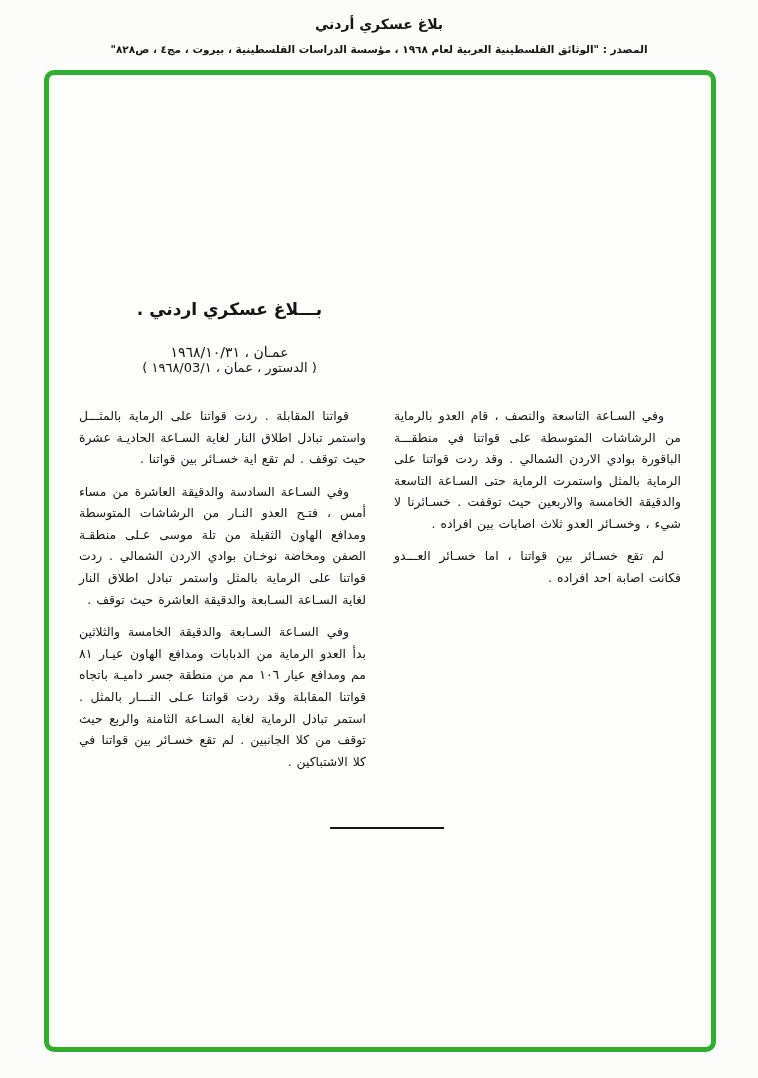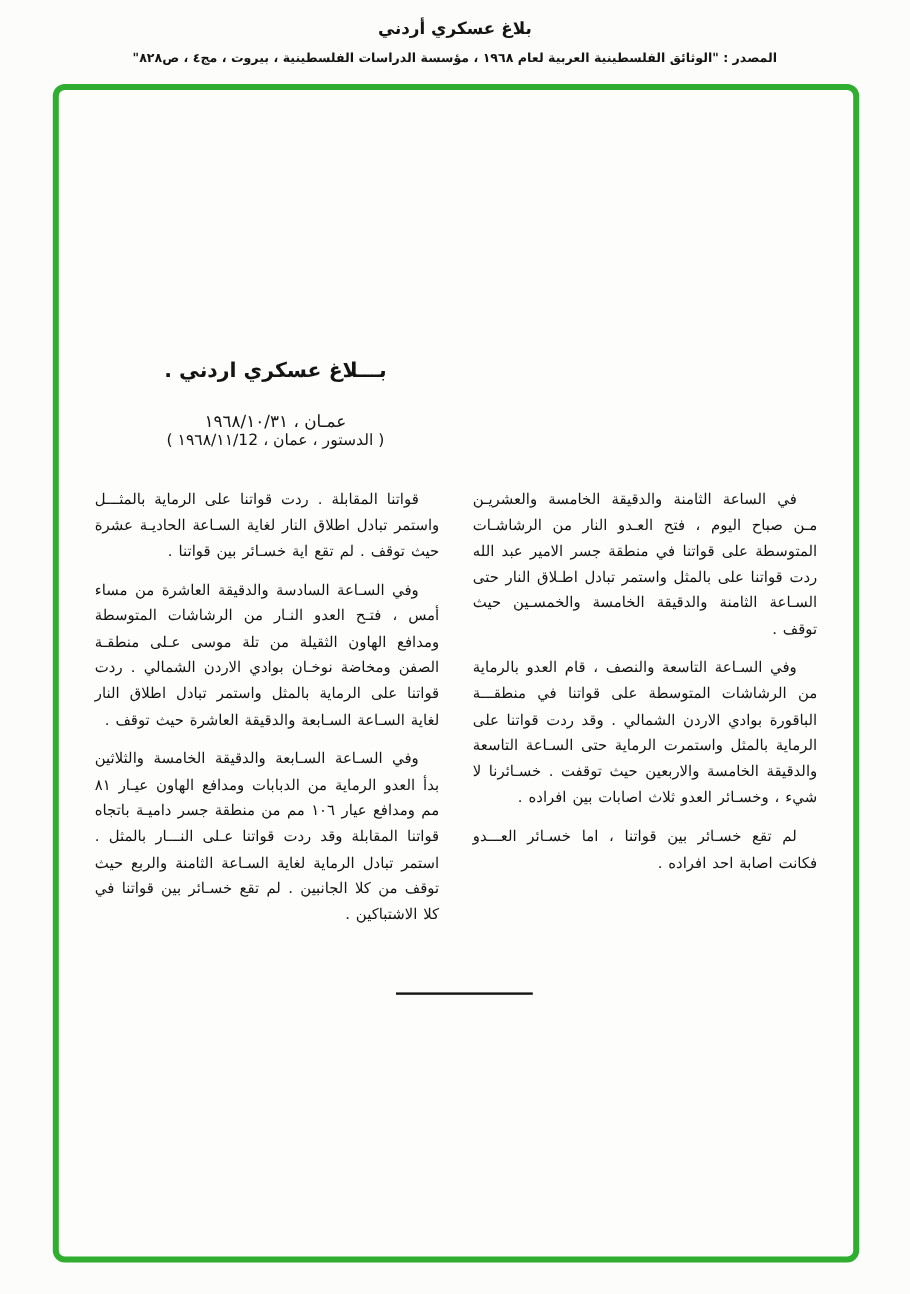--- a/index.html
+++ b/index.html
@@ -94,27 +94,26 @@
   </div>
 
   <div class="frame">
 
     <div class="head-row">
       <div class="head-col">
         <div class="doc-title">بـــلاغ عسكري اردني .</div>
         <div class="doc-date">عمـان ، ١٩٦٨/١٠/٣١</div>
       </div>
       <div class="head-col">
-        <div class="doc-cite">( الدستور ، عمان ، ١٩٦٨/١١/12 )</div>
+        <div class="doc-cite">( الدستور ، عمان ، ١٩٦٨/03/١ )</div>
       </div>
     </div>
 
     <div class="columns">
       <div class="col">
-        <p>في الساعة الثامنة والدقيقة الخامسة والعشريـن مـن صباح اليوم ، فتح العـدو النار من الرشاشـات المتوسطة على قواتنا في منطقة جسر الامير عبد الله ردت قواتنا على بالمثل واستمر تبادل اطـلاق النار حتى السـاعة الثامنة والدقيقة الخامسة والخمسـين حيث توقف .</p>
         <p>وفي السـاعة التاسعة والنصف ، قام العدو بالرماية من الرشاشات المتوسطة على قواتنا في منطقـــة الباقورة بوادي الاردن الشمالي . وقد ردت قواتنا على الرماية بالمثل واستمرت الرماية حتى السـاعة التاسعة والدقيقة الخامسة والاربعين حيث توقفت .  خسـائرنا لا شيء ، وخسـائر العدو ثلاث اصابات بين افراده .</p>
         <p>لم تقع خسـائر بين قواتنا ، اما خسـائر العـــدو فكانت اصابة احد افراده .</p>
       </div>
       <div class="col">
         <p>قواتنا المقابلة . ردت قواتنا على الرماية بالمثـــل واستمر تبادل اطلاق النار لغاية السـاعة الحاديـة عشرة حيث توقف . لم تقع اية خسـائر بين قواتنا .</p>
         <p>وفي السـاعة السادسة والدقيقة العاشرة من مساء أمس ، فتـح العدو النـار من الرشاشات المتوسطة ومدافع الهاون الثقيلة من تلة موسى عـلى منطقـة الصفن ومخاضة نوخـان بوادي الاردن الشمالي . ردت قواتنا على الرماية بالمثل واستمر تبادل اطلاق النار لغاية السـاعة السـابعة والدقيقة العاشرة حيث توقف .</p>
         <p>وفي السـاعة السـابعة والدقيقة الخامسة والثلاثين بدأ العدو الرماية من الدبابات ومدافع الهاون عيـار ٨١ مم ومدافع عيار ١٠٦ مم من منطقة جسر داميـة باتجاه قواتنا المقابلة وقد ردت قواتنا عـلى النـــار بالمثل . استمر تبادل الرماية لغاية السـاعة الثامنة والربع حيث توقف من كلا الجانبين . لم تقع خسـائر بين قواتنا في كلا الاشتباكين .</p>
       </div>
     </div>
 

